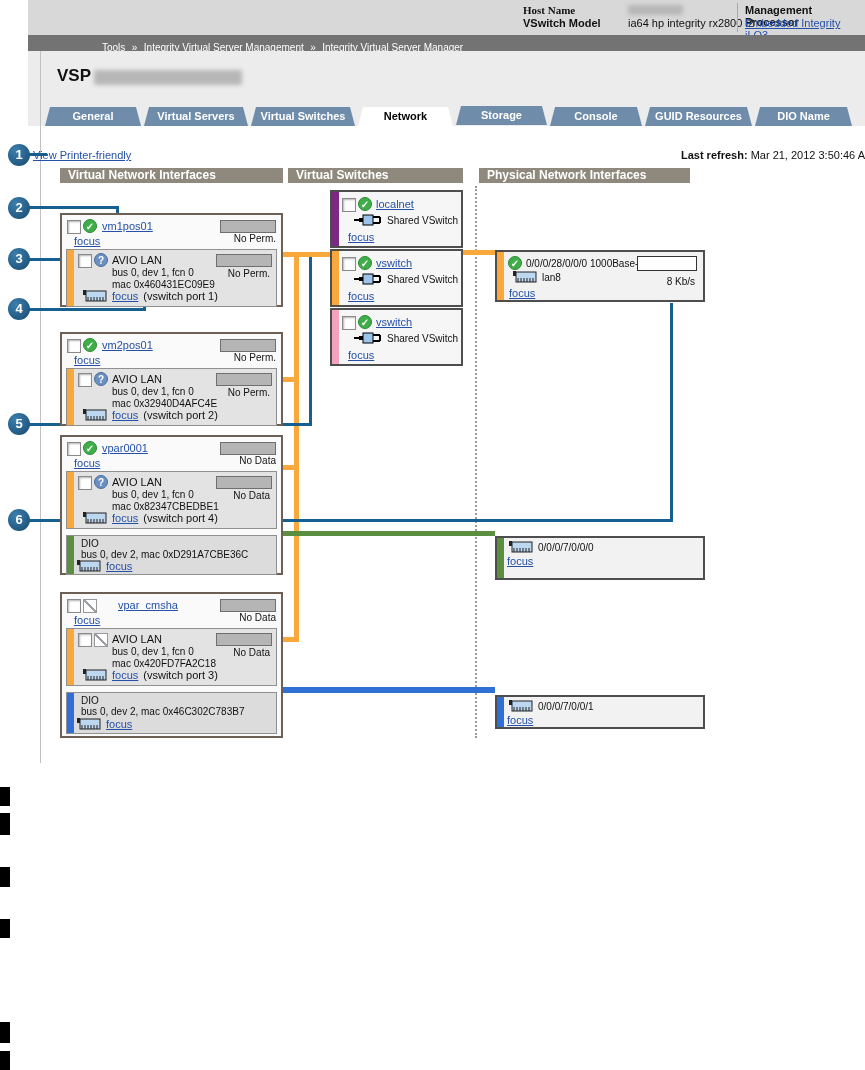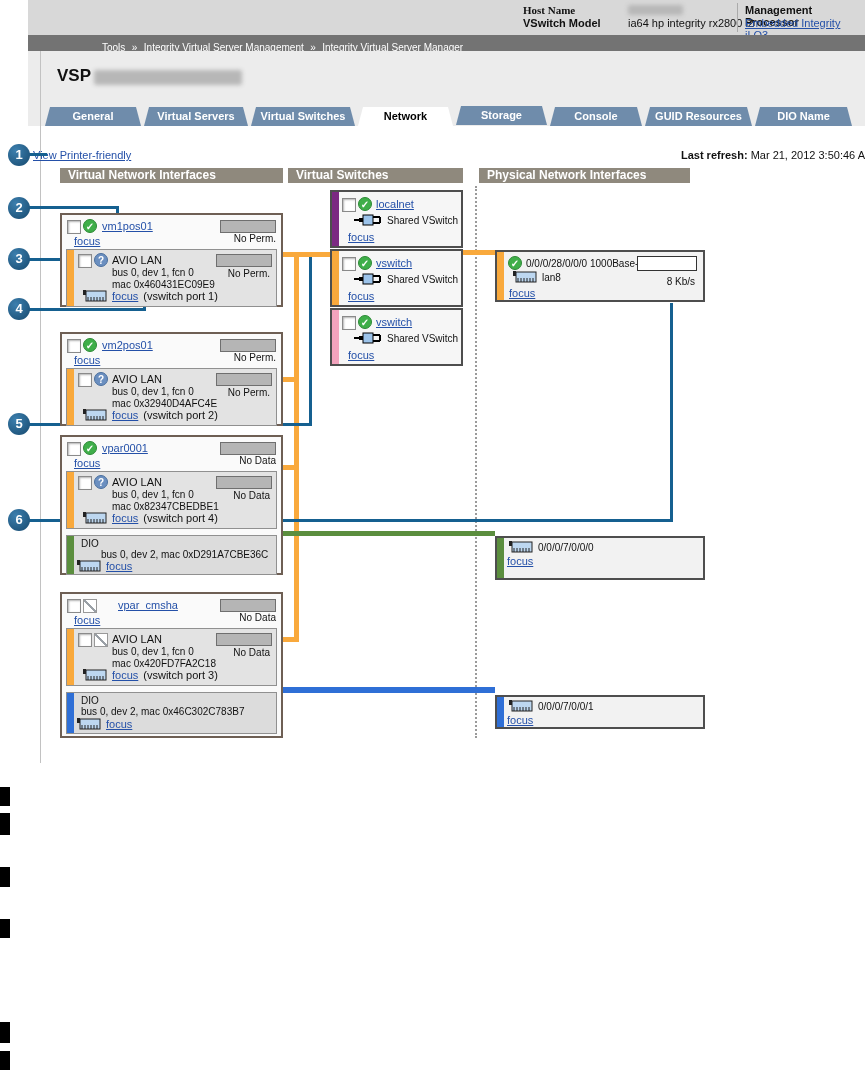--- a/index.html
+++ b/index.html
@@ -207,21 +207,21 @@
             <rect x="0" y="0" width="3" height="5" fill="#222"></rect>
             <path d="M5 11 V7 M8 11 V7 M11 11 V7 M14 11 V7 M17 11 V7 M20 11 V7" stroke="#222" fill="none"></path>
           </svg>
         <a class="t11">focus</a>
         <span class="t11">(vswitch port 4)</span>
       </div>
     </div>
     <div class="diocard" style="top:98px;height:38px;">
       <span class="stripe" style="background:#5B8E3E;"></span>
       <span class="abs t10" style="left:14px;top:2px;">DIO</span>
-      <span class="abs t10" style="left:14px;top:13px;margin-left:20px;">bus 0, dev 2, mac 0xD291A7CBE36C</span>
+      <span class="abs t10" style="left:14px;top:13px;">bus 0, dev 2, mac 0xD291A7CBE36C</span>
       <div class="rowflex" style="left:10px;top:24px;">
         <svg width="24" height="12" viewBox="0 0 24 12">
             <rect x="3" y="1" width="20" height="10" fill="#bdd7f0" stroke="#222"></rect>
             <rect x="0" y="0" width="3" height="5" fill="#222"></rect>
             <path d="M5 11 V7 M8 11 V7 M11 11 V7 M14 11 V7 M17 11 V7 M20 11 V7" stroke="#222" fill="none"></path>
           </svg>
         <a class="t11">focus</a>
       </div>
     </div>
   </div>

